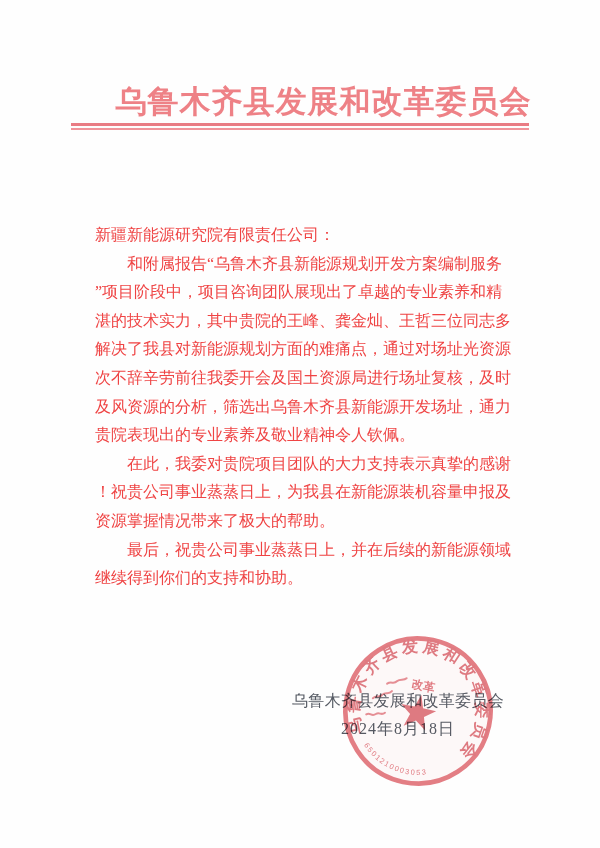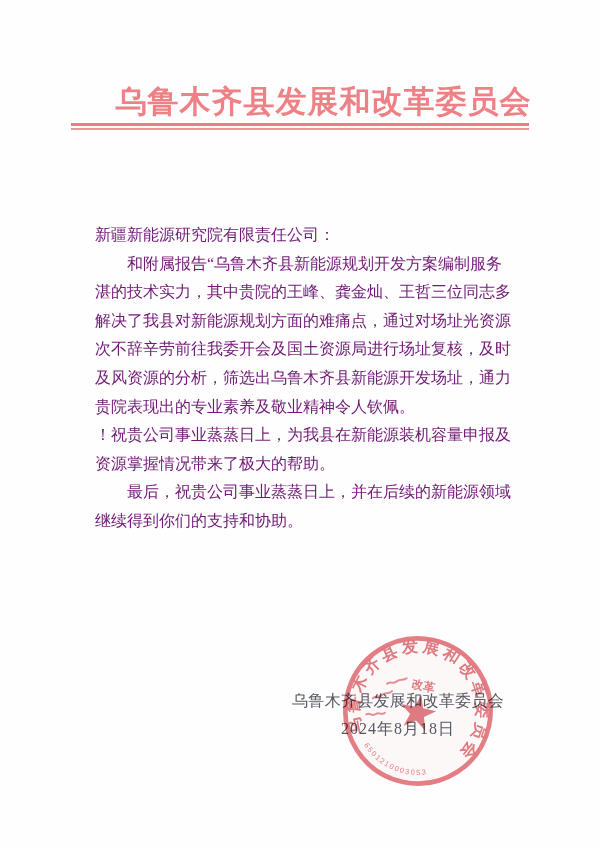--- a/index.html
+++ b/index.html
@@ -14,21 +14,21 @@
   }
   .rule{position:absolute;left:71px;width:458px;height:3px;background:#e97c84;}
   .rule.r1{top:123px;}
   .rule.r2{top:128px;height:2px;background:#f0949a;}
   .doc-title{
     position:absolute;top:152px;left:0;right:0;text-align:center;
     font-size:24px;color:#5c6370;letter-spacing:14px;text-indent:14px;font-weight:500;
   }
   .body-text{
     position:absolute;top:221px;left:95px;width:426px;
-    font-size:16px;line-height:28.6px;color:#701a75;
+    font-size:16px;line-height:28.6px;color:#ef4444;
   }
   .bline{white-space:nowrap;}
   .bline.ind{padding-left:32px;}
   .signature{
     position:absolute;top:691px;left:292px;width:212px;text-align:center;
     color:#565b64;font-size:16px;z-index:1;
   }
   .signature .org{white-space:nowrap;letter-spacing:0.3px;}
   .signature .date{margin-top:7px;font-size:16px;letter-spacing:1px;}
   .seal{
@@ -42,25 +42,27 @@
 <div class="page">
 
   <h1 class="letterhead">乌鲁木齐县发展和改革委员会</h1>
   <div class="rule r1"></div>
   <div class="rule r2"></div>
 
 
   <div class="body-text">
       <div class="bline">新疆新能源研究院有限责任公司：</div>
       <div class="bline ind">和附属报告“乌鲁木齐县新能源规划开发方案编制服务</div>
+      <div class="bline">”项目阶段中，项目咨询团队展现出了卓越的专业素养和精</div>
       <div class="bline">湛的技术实力，其中贵院的王峰、龚金灿、王哲三位同志多</div>
       <div class="bline">解决了我县对新能源规划方面的难痛点，通过对场址光资源</div>
       <div class="bline">次不辞辛劳前往我委开会及国土资源局进行场址复核，及时</div>
       <div class="bline">及风资源的分析，筛选出乌鲁木齐县新能源开发场址，通力</div>
       <div class="bline">贵院表现出的专业素养及敬业精神令人钦佩。</div>
+      <div class="bline ind">在此，我委对贵院项目团队的大力支持表示真挚的感谢</div>
       <div class="bline">！祝贵公司事业蒸蒸日上，为我县在新能源装机容量申报及</div>
       <div class="bline">资源掌握情况带来了极大的帮助。</div>
       <div class="bline ind">最后，祝贵公司事业蒸蒸日上，并在后续的新能源领域</div>
       <div class="bline">继续得到你们的支持和协助。</div>
     </div>
 
   <div class="signature">
     <div class="org">乌鲁木齐县发展和改革委员会</div>
     <div class="date">2024年8月18日</div>
   </div>

